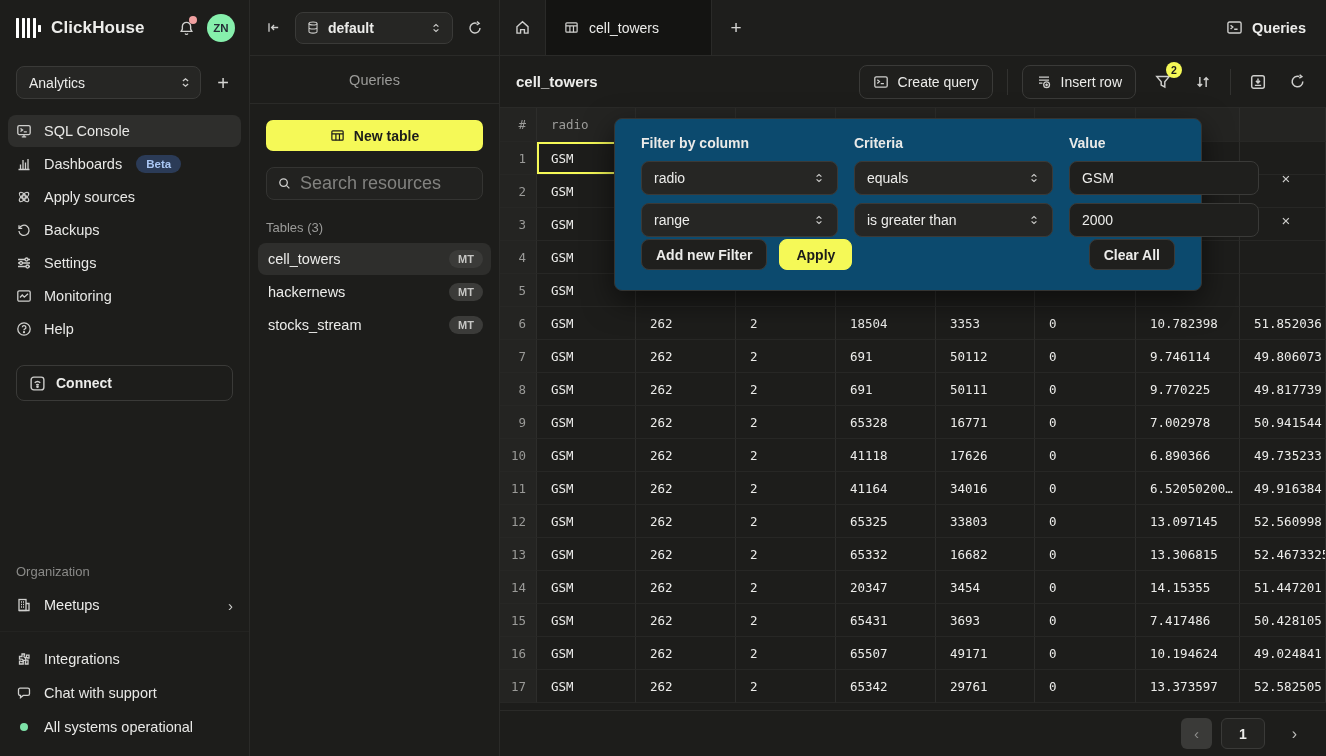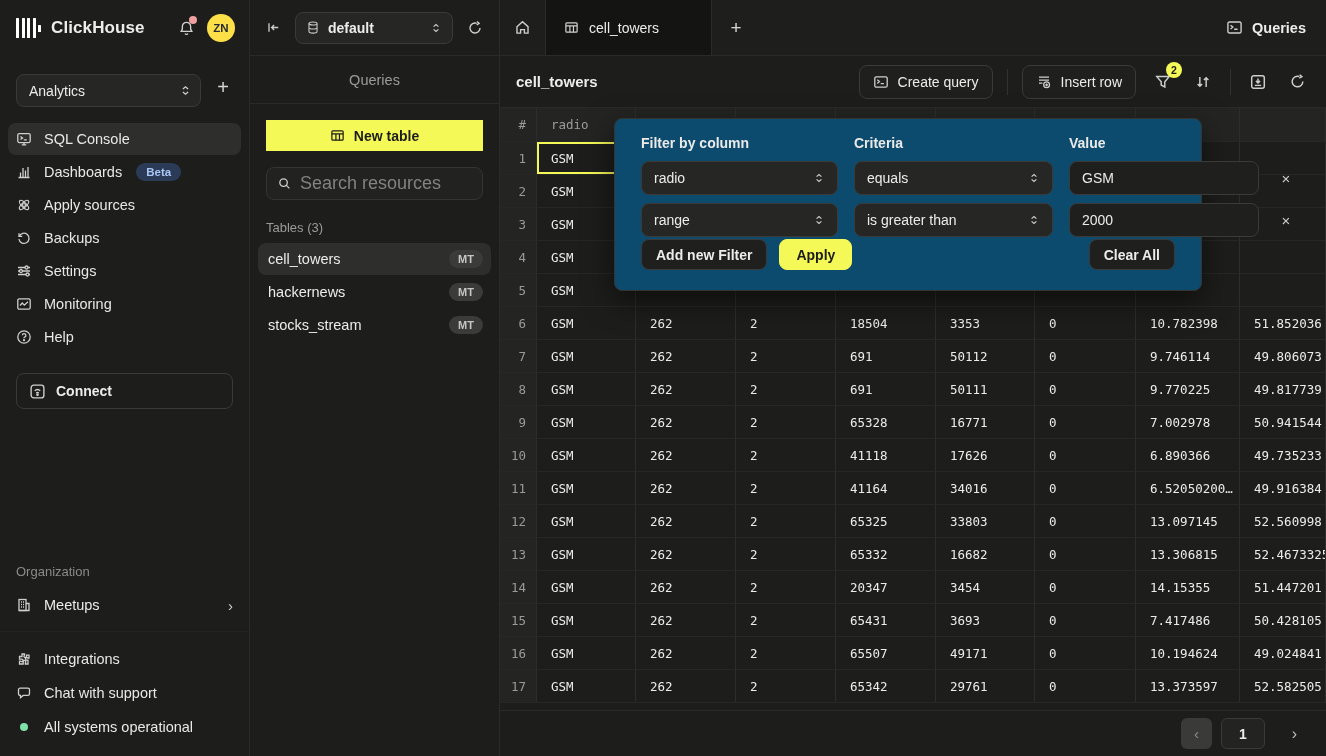--- a/index.html
+++ b/index.html
@@ -22,24 +22,24 @@
   
   .sidebar{ width:250px; height:100%; background:var(--panel); border-right:1px solid var(--border); display:flex; flex-direction:column; flex:0 0 auto; }
   .sb-header{ height:56px; display:flex; align-items:center; padding:0 14px 0 16px; gap:10px; }
   .logo-bars{ display:flex; align-items:flex-end; gap:2.5px; height:20px; }
   .logo-bars i{ width:3px; height:20px; background:#fff; border-radius:0.5px; }
   .logo-bars i.short{ height:7px; margin-bottom:6px; }
   .logo-text{ font-size:17px; font-weight:700; letter-spacing:0.1px; }
   .sb-header .spacer, .flex-spacer{ flex:1; }
   .bell-wrap{ position:relative; width:22px; height:22px; display:flex; align-items:center; justify-content:center; cursor:pointer; }
   .bell-dot{ position:absolute; top:-1px; right:0; width:8px; height:8px; border-radius:50%; background:#f0a0a0; }
-  .avatar{ width:28px; height:28px; border-radius:50%; background:#fde047; color:#242b36; font-size:11.5px; font-weight:700; display:flex; align-items:center; justify-content:center; cursor:pointer; }
+  .avatar{ width:28px; height:28px; border-radius:50%; background:#86efac; color:#242b36; font-size:11.5px; font-weight:700; display:flex; align-items:center; justify-content:center; cursor:pointer; }
 
   .workspace-row{ display:flex; align-items:center; gap:12px; padding:10px 16px 12px 16px; }
-  .workspace-select{ flex:1; height:33px; background:var(--raise); border:1px solid var(--border2); border-radius:8px; display:flex; align-items:center; padding:0 8px 0 12px; gap:8px; cursor:pointer;margin-top:8px; }
+  .workspace-select{ flex:1; height:33px; background:var(--raise); border:1px solid var(--border2); border-radius:8px; display:flex; align-items:center; padding:0 8px 0 12px; gap:8px; cursor:pointer; }
   .workspace-select span{ flex:1; font-size:14px; }
   .plus-btn{ color:#d5d5d3; font-size:20px; line-height:1; cursor:pointer; padding:2px 4px; }
 
   .nav{ padding:4px 8px; display:flex; flex-direction:column; gap:1px; }
   .nav-item{ height:32px; display:flex; align-items:center; gap:12px; padding:0 8px; border-radius:8px; cursor:pointer; font-size:14.5px; color:#e8e8e6; }
   .nav-item.active{ background:var(--active); }
   .badge-beta{ margin-left:2px; background:#2b3b57; color:#a9c6f3; font-size:11.5px; font-weight:700; padding:3px 10px; border-radius:10px; }
 
   .connect-wrap{ padding:16px; }
   .connect-btn{ height:36px; border:1px solid var(--border2); border-radius:8px; display:flex; align-items:center; gap:10px; padding:0 12px; cursor:pointer; font-weight:600; }
@@ -57,21 +57,21 @@
   .ex-header{ height:56px; border-bottom:1px solid var(--border); display:flex; align-items:center; padding:0 16px; gap:14px; }
   .db-select{ flex:1; height:32px; background:var(--raise); border:1px solid var(--border2); border-radius:8px; display:flex; align-items:center; gap:8px; padding:0 10px; cursor:pointer; }
   .db-select span{ flex:1; font-weight:600; font-size:14px; }
   .icon-btn{ cursor:pointer; display:flex; align-items:center; justify-content:center; }
 
   .ex-tabs{ height:48px; display:flex; border-bottom:1px solid var(--border); position:relative; }
   .ex-tab{ flex:1; display:flex; align-items:center; justify-content:center; font-size:14.5px; cursor:pointer; color:var(--text2); position:relative; }
   .ex-tab.active{ color:#fff; font-weight:600; }
   .ex-tab.active::after{ content:""; position:absolute; left:0; right:0; bottom:-1px; height:3px; background:var(--accent); }
 
-  .new-table-btn{ margin:16px; height:31px; background:var(--accent); color:var(--accent-text); border-radius:0; display:flex; align-items:center; justify-content:center; gap:9px; font-weight:600; font-size:14px; cursor:pointer; }
+  .new-table-btn{ margin:16px; height:31px; background:var(--accent); color:var(--accent-text); border-radius:7px; display:flex; align-items:center; justify-content:center; gap:9px; font-weight:600; font-size:14px; cursor:pointer; }
   .new-table-btn .ico{ color:var(--accent-text); }
   .search-box{ margin:0 16px 20px 16px; height:33px; background:#222220; border:1px solid #343432; border-radius:8px; display:flex; align-items:center; gap:8px; padding:0 10px; }
   .search-box input{ background:transparent; border:none; outline:none; color:var(--text); font-size:18px; width:100%; font-family:"Liberation Sans",sans-serif; }
   .search-box input::placeholder{ color:#82827f; }
 
   .tables-label{ padding:0 16px; font-size:13px; color:var(--text2); margin-bottom:8px; }
   .table-list{ padding:0 8px; display:flex; flex-direction:column; gap:1px; }
   .table-item{ height:32px; display:flex; align-items:center; padding:0 8px 0 10px; border-radius:8px; cursor:pointer; font-size:14.5px; }
   .table-item.active{ background:var(--active); }
   .mt-badge{ margin-left:auto; background:#3b3b39; color:#c6c6c4; font-size:11px; font-weight:600; padding:3px 9px; border-radius:10px; }

